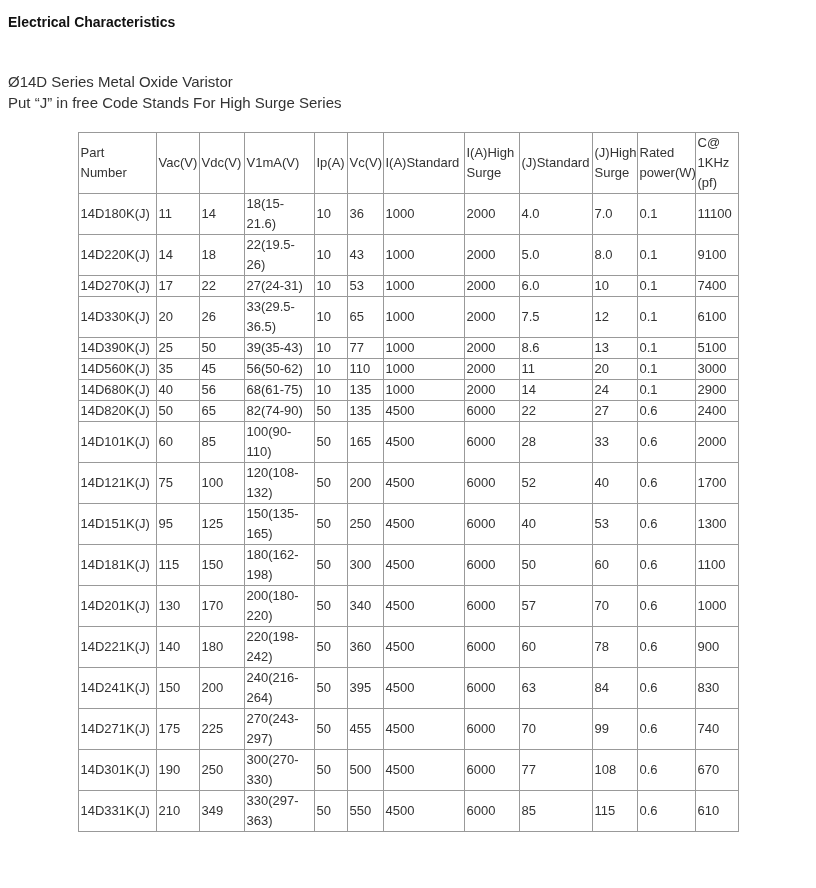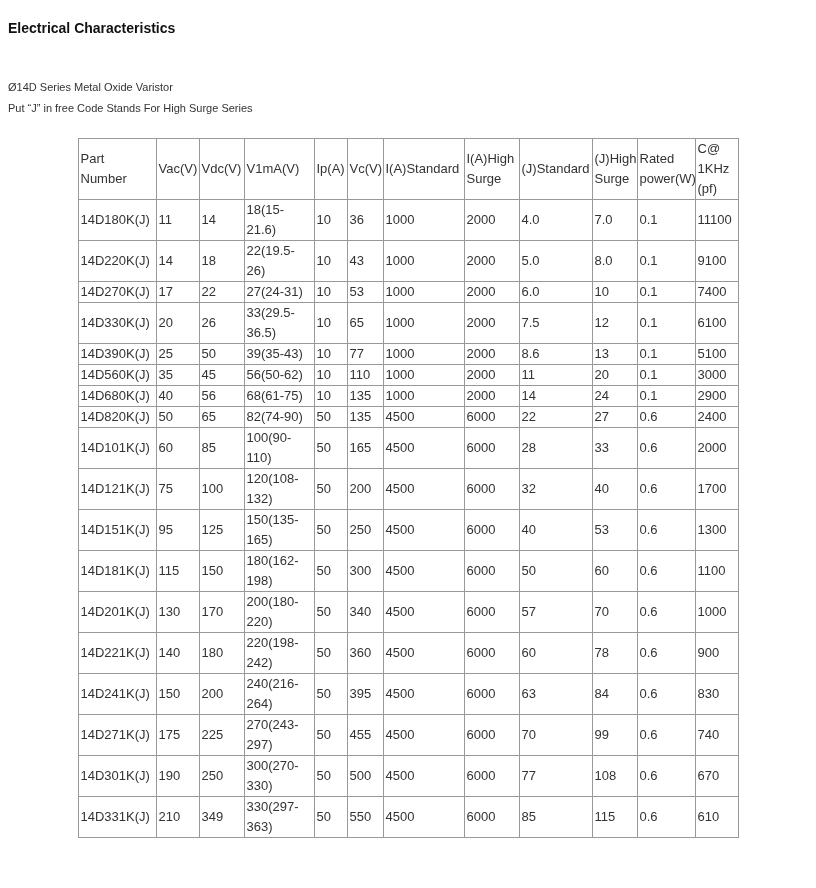--- a/index.html
+++ b/index.html
@@ -12,29 +12,29 @@
     height: 888px;
     overflow: hidden;
     font-family: "Liberation Sans", "DejaVu Sans", sans-serif;
     color: #333333;
   }
   .content {
     padding: 0 8px;
   }
   .page-title {
     margin: 0;
-    padding-top: 20px;
+    padding-top: 14px;
     font-size: 14px;
     line-height: 16px;
     font-weight: 700;
     color: #111111;
   }
   .subtitle-block {
     margin-top: 41px;
-    font-size: 11px;
+    font-size: 15px;
     line-height: 21px;
     color: #333333;
   }
   .subtitle-line {
     white-space: nowrap;
   }
   table.spec-table {
     border-collapse: collapse;
     table-layout: fixed;
     width: 660px;
@@ -225,21 +225,21 @@
         </tr>
         <tr>
           <td>14D121K(J)</td>
           <td>75</td>
           <td>100</td>
           <td>120(108-132)</td>
           <td>50</td>
           <td>200</td>
           <td>4500</td>
           <td>6000</td>
-          <td>32</td>
+          <td>52</td>
           <td>40</td>
           <td>0.6</td>
           <td>1700</td>
         </tr>
         <tr>
           <td>14D151K(J)</td>
           <td>95</td>
           <td>125</td>
           <td>150(135-165)</td>
           <td>50</td>

